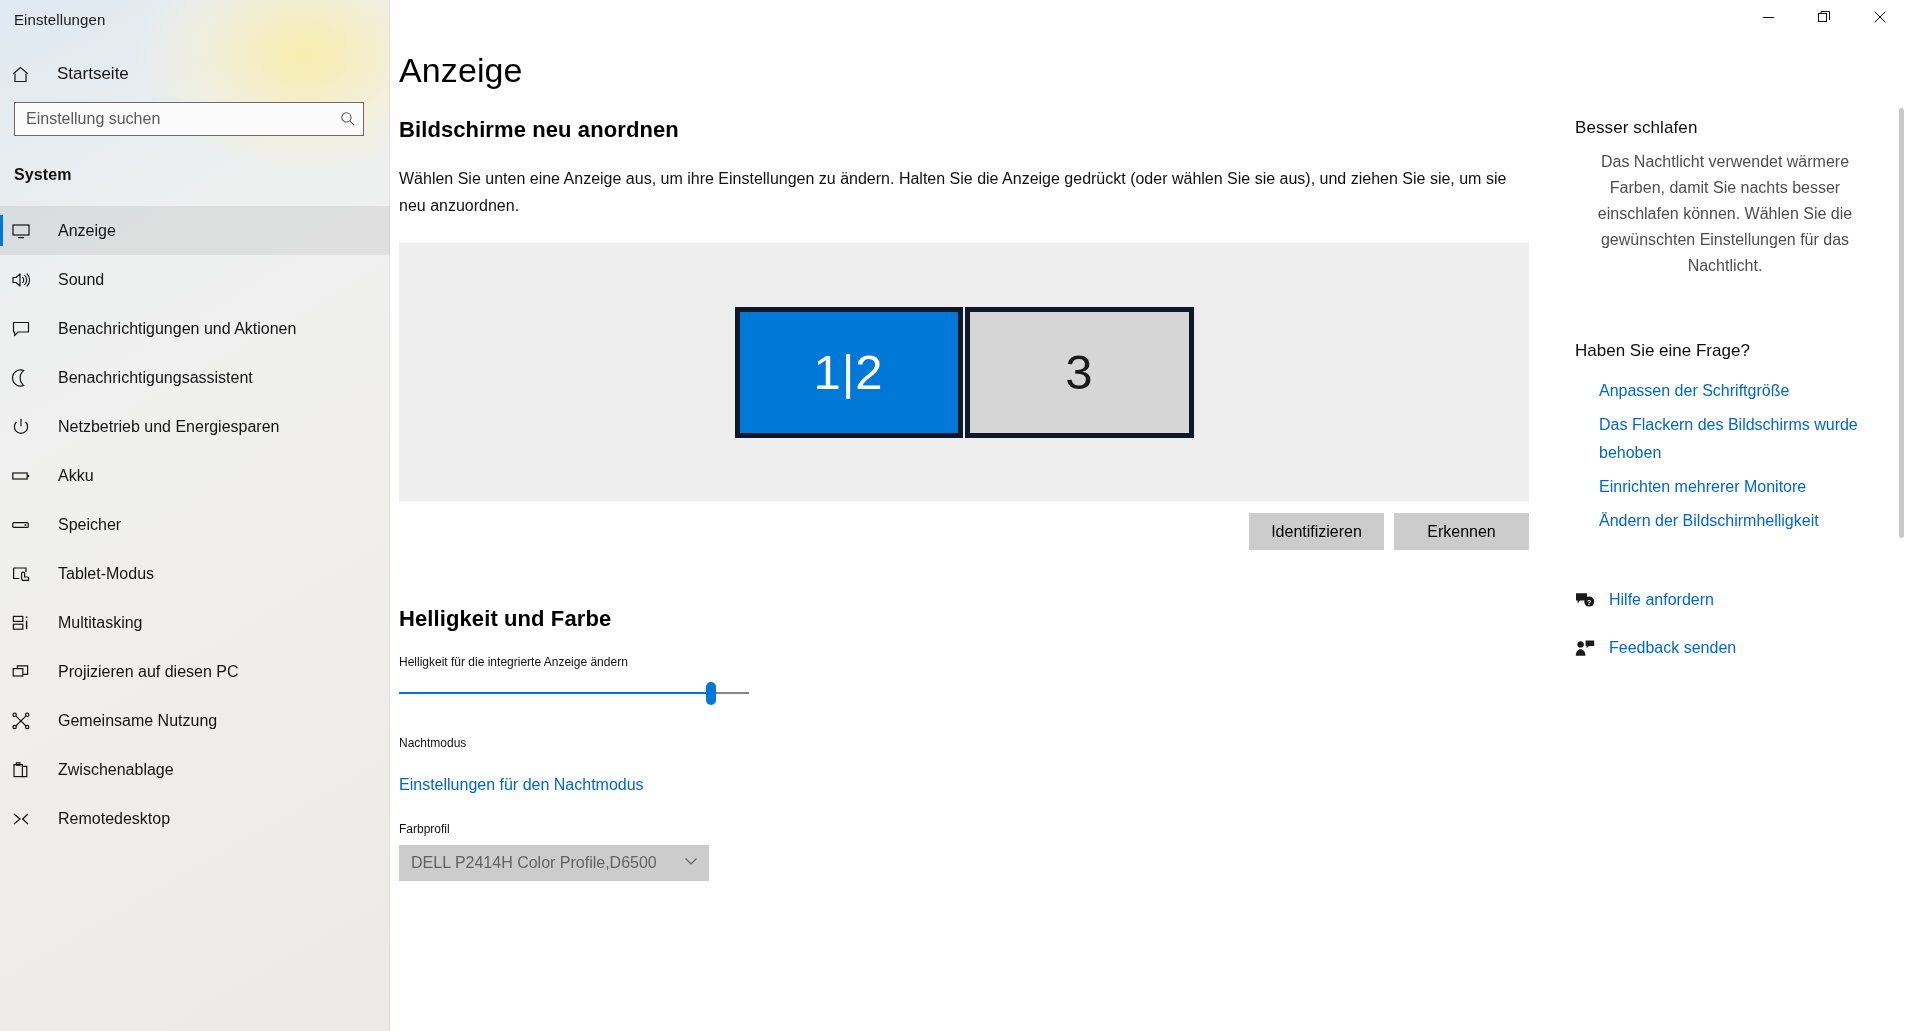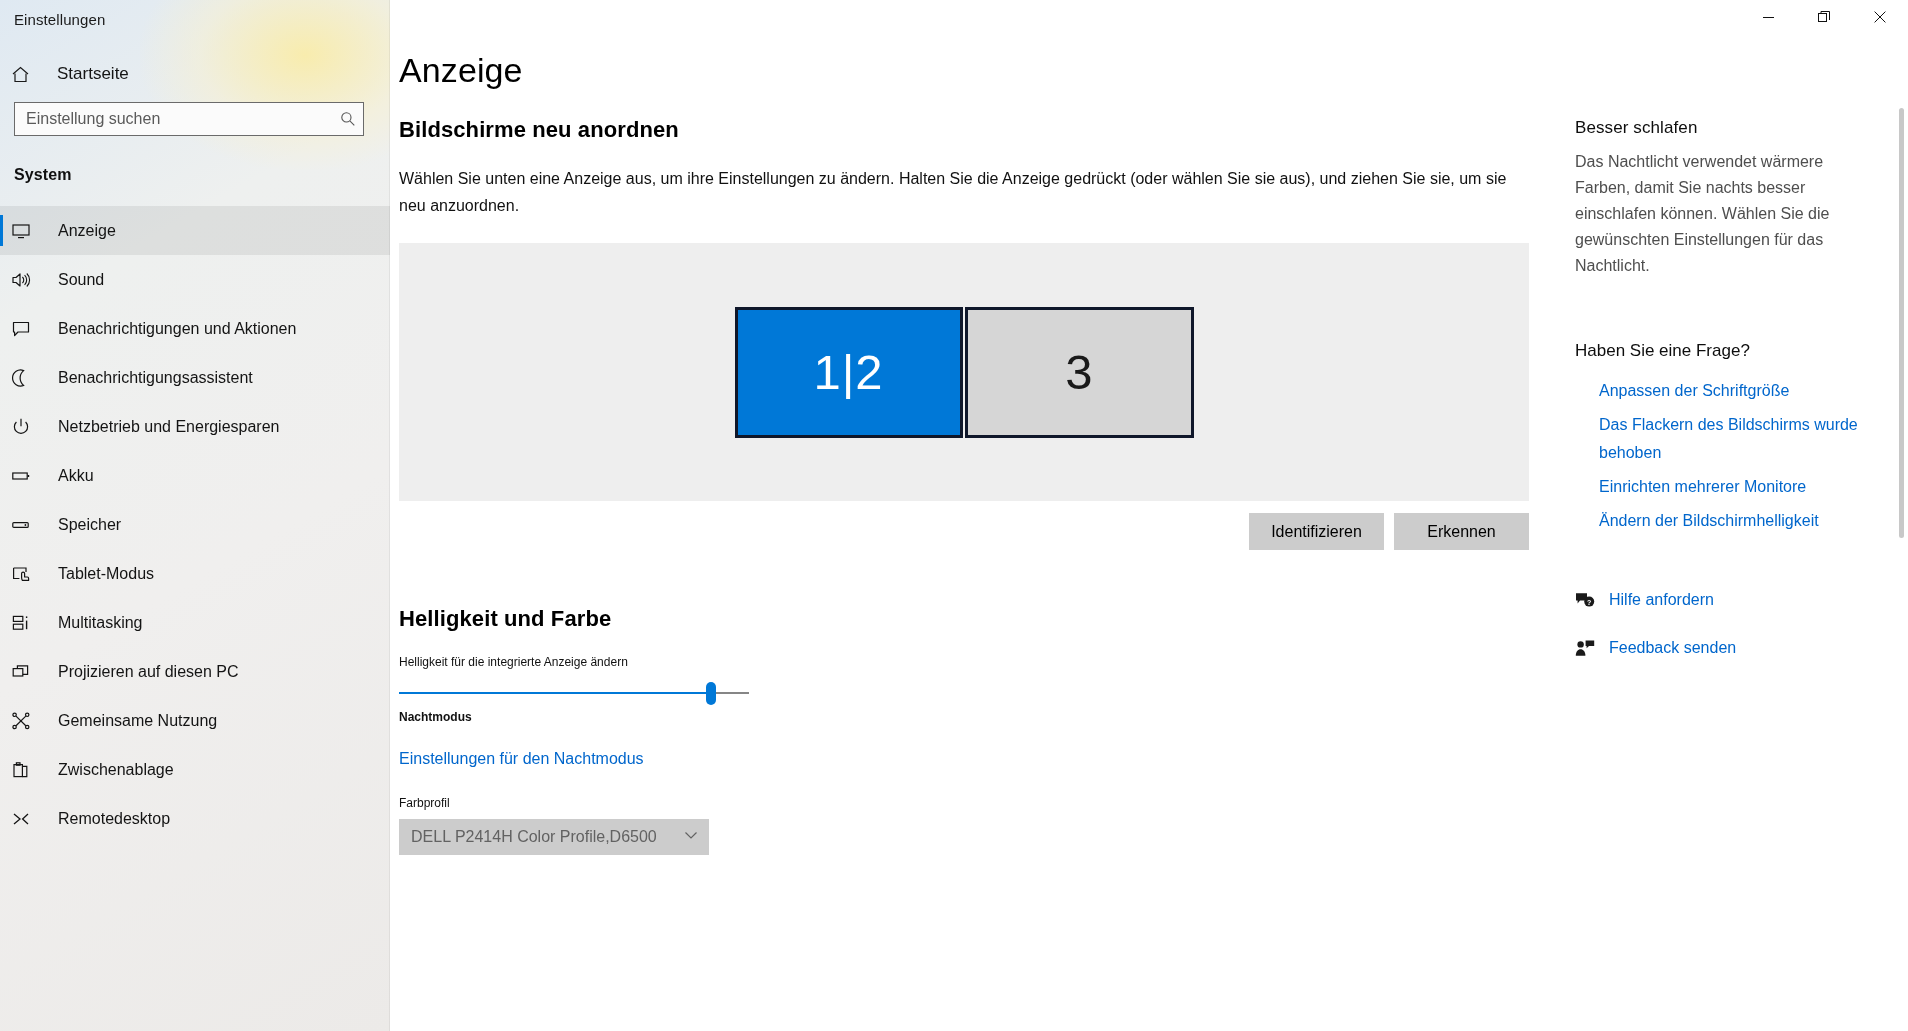--- a/index.html
+++ b/index.html
@@ -146,21 +146,21 @@
     width: 1130px; height: 258px;
     background: #eeeeee;
     position: relative;
   }
   .monitors {
     position: absolute;
     left: 0; right: 0; top: 0; bottom: 0;
     display: flex; align-items: center; justify-content: center;
   }
   .mon {
-    border: 3px solid #0f172a;
+    border: 5px solid #0f172a;
     display: flex; align-items: center; justify-content: center;
     cursor: default;
     user-select: none;
   }
   .mon.primary {
     width: 228px; height: 131px;
     background: #0078d7;
     color: #ffffff;
     font-size: 49px;
     font-weight: 300;
@@ -256,21 +256,21 @@
 
   
   .rail {
     position: absolute;
     top: 118px; left: 1185px;
     width: 300px;
   }
   .rail-h { font-size: 17px; color: #0d0d0d; letter-spacing: 0.1px; }
   .rail-p {
     font-size: 16px; color: #4e4e4e;
-    line-height: 26px; margin-top: 11px;
+    line-height: 26px; margin-top: 11px; text-align: center;
   }
   .rail-h2 { font-size: 17px; color: #0d0d0d; margin-top: 62px; }
   .rail-links { margin-top: 16px; }
   .rail-links a { display: block; line-height: 28px; margin-bottom: 6px; margin-left: 24px; }
   .rail-actions { margin-top: 42px; }
   .rail-action {
     display: flex; align-items: flex-end;
     height: 32px; margin-bottom: 7px;
     cursor: default;
     margin-top: 16px;
@@ -517,21 +517,21 @@
       <h2 class="h2 h2-second">Helligkeit und Farbe</h2>
 
       <div class="field-label">Helligkeit für die integrierte Anzeige ändern</div>
 
       <div class="slider-wrap">
         <div class="slider-track"></div>
         <div class="slider-fill" id="slider-fill" style="width: 89%;"></div>
         <div class="slider-thumb" id="slider-thumb" style="left: 89%;"></div>
       </div>
 
-      <div class="field-label" style="margin-top:1px;font-weight:bold;">Nachtmodus</div>
+      <div class="field-label" style="margin-top:27px;">Nachtmodus</div>
 
 
       <a class="link nightlink">Einstellungen für den Nachtmodus</a>
 
       <div class="field-label" style="margin-top:28px;">Farbprofil</div>
 
       <div class="combo">
         <span>DELL P2414H Color Profile,D6500</span>
         <span>
           <svg width="14" height="14" viewBox="0 0 14 14">

